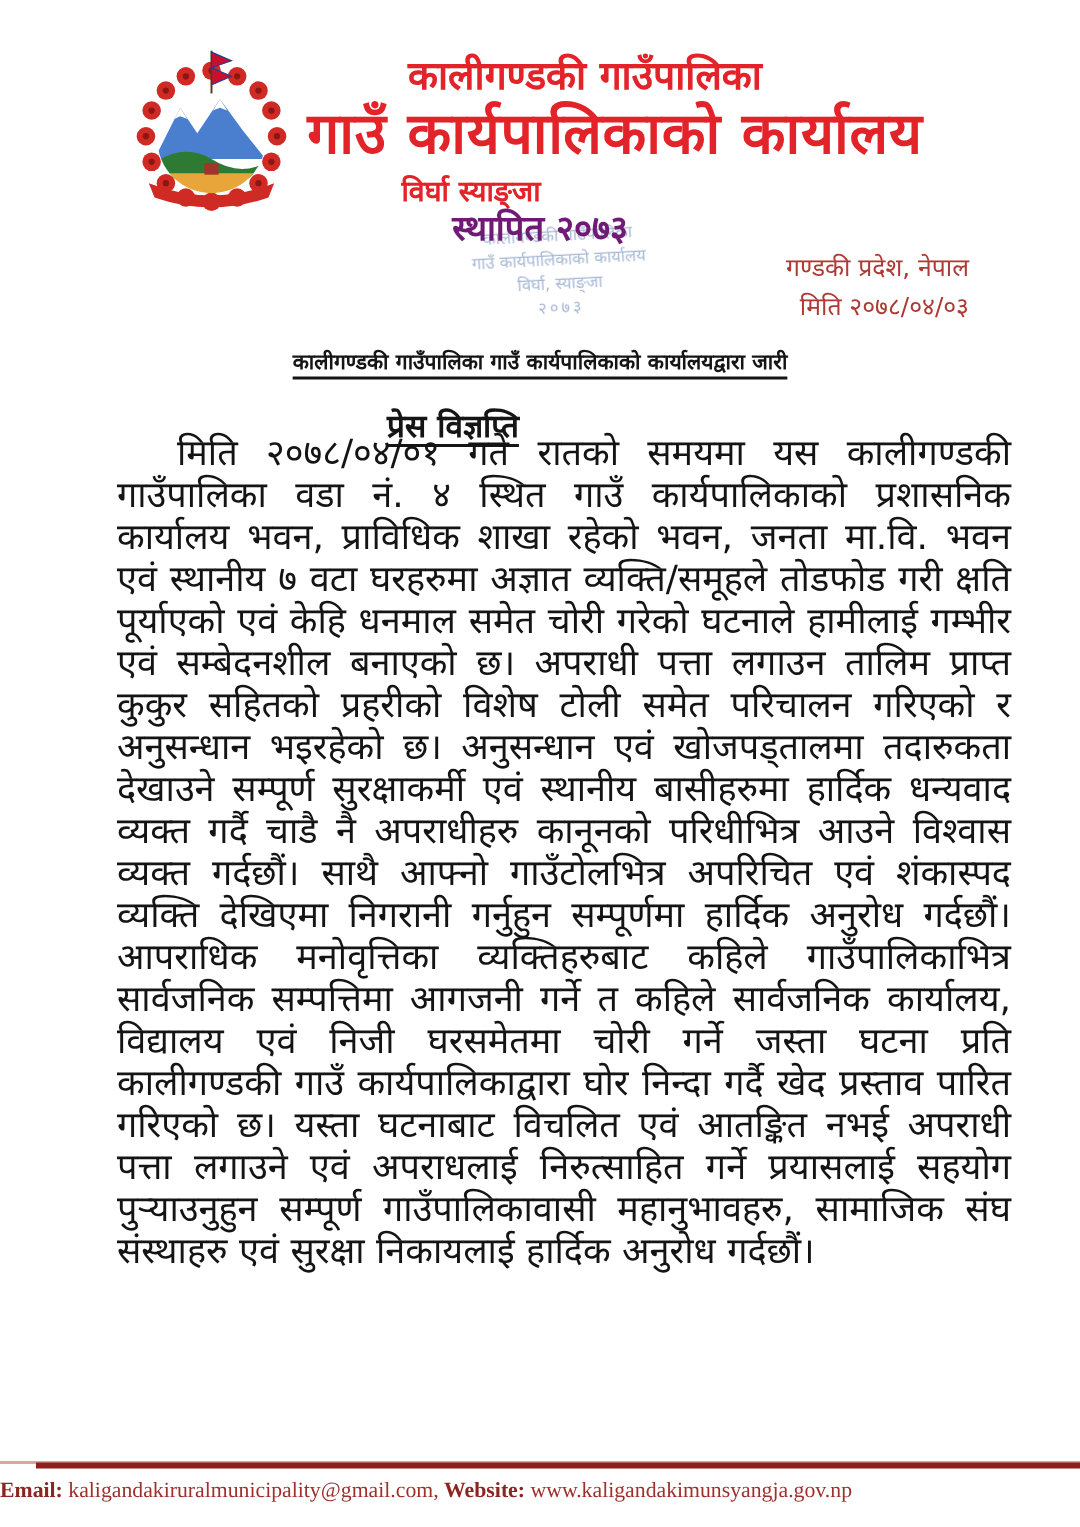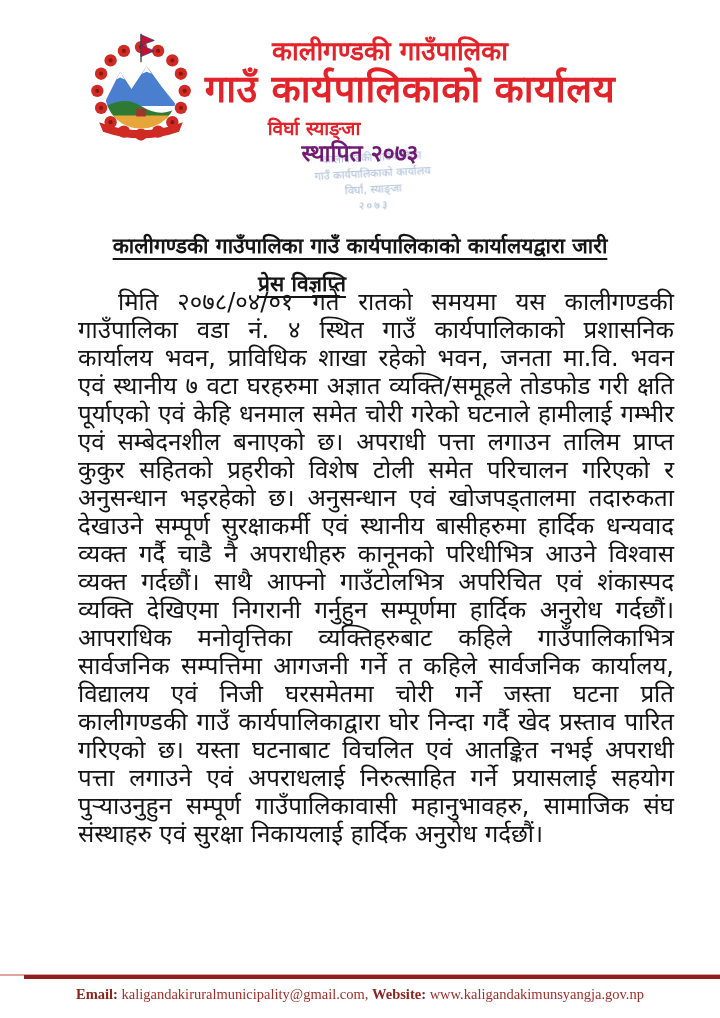--- a/index.html
+++ b/index.html
@@ -41,40 +41,40 @@
   .stamp .s2 { font-size:11px; line-height:16px; }
   .stamp .s3 { font-size:11px; line-height:16px; }
   .stamp .s4 { font-size:11px; line-height:15px; letter-spacing:2px; }
   
   .meta { position:absolute; color:#ad3a34; font-size:16.5px; line-height:26px; z-index:2; }
   .meta-left  { left:78px;  top:166px; text-align:left; }
   .meta-right { right:74px; top:166px; text-align:right; }
   
   .title1 {
     position:absolute; left:0; top:231px; width:720px; text-align:center;
-    color:#151515; font-weight:bold; font-size:21px;
+    color:#151515; font-weight:bold; font-size:14px;
   }
   .title1 span, .title2 span {
     text-decoration:underline; text-decoration-thickness:1.6px; text-underline-offset:5px;
   }
   .title2 {
     position:absolute; left:0; top:269px; width:604px; text-align:center;
     color:#151515; font-weight:bold; font-size:21px;
   }
   
   .body-text {
     position:absolute; left:78px; top:288px; width:596px;
     color:#141414; font-size:24px; line-height:28px;
     text-align:justify; text-indent:40px;
   }
   
   .footer-rule-light { position:absolute; left:0; top:974px; width:720px; height:2px; background:#e0a49e; }
   .footer-rule      { position:absolute; left:24px; top:975px; width:696px; height:4px; background:#8e1f1c; }
   .footer-text {
-    position:absolute; left:0; top:984px; width:720px; text-align:center;
+    position:absolute; left:0; top:984px; width:720px; text-align:left;
     font-family:"Liberation Serif","DejaVu Serif",serif;
     color:#9e2f2a; font-size:14.5px; line-height:20px;
   }
   .footer-text b { color:#8c2420; }
 </style>
 </head>
 <body>
 
 <div class="page">
 
@@ -145,20 +145,24 @@
     <div class="s2">गाउँ कार्यपालिकाको कार्यालय</div>
     <div class="s3">विर्घा, स्याङ्जा</div>
     <div class="s4">२०७३</div>
   </div>
 
   <div class="hdr-muni">कालीगण्डकी गाउँपालिका</div>
   <div class="hdr-office">गाउँ कार्यपालिकाको कार्यालय</div>
   <div class="hdr-address">विर्घा स्याङ्जा</div>
   <div class="hdr-est">स्थापित २०७३</div>
 
+  <div class="meta meta-right">
+    <div>गण्डकी प्रदेश, नेपाल</div>
+    <div>मिति २०७८/०४/०३</div>
+  </div>
 
   <div class="title1">
     <span>कालीगण्डकी गाउँपालिका गाउँ कार्यपालिकाको कार्यालयद्वारा जारी</span>
   </div>
   <div class="title2">
     <span>प्रेस विज्ञप्ति</span>
   </div>
 
   <div class="body-text">मिति २०७८/०४/०१ गते रातको समयमा यस कालीगण्डकी गाउँपालिका वडा नं. ४ स्थित गाउँ कार्यपालिकाको प्रशासनिक कार्यालय भवन, प्राविधिक शाखा रहेको भवन, जनता मा.वि. भवन एवं स्थानीय ७ वटा घरहरुमा अज्ञात व्यक्ति/समूहले तोडफोड गरी क्षति पूर्याएको एवं केहि धनमाल समेत चोरी गरेको घटनाले हामीलाई गम्भीर एवं सम्बेदनशील बनाएको छ। अपराधी पत्ता लगाउन तालिम प्राप्त कुकुर सहितको प्रहरीको विशेष टोली समेत परिचालन गरिएको र अनुसन्धान भइरहेको छ। अनुसन्धान एवं खोजपड्तालमा तदारुकता देखाउने सम्पूर्ण सुरक्षाकर्मी एवं स्थानीय बासीहरुमा हार्दिक धन्यवाद व्यक्त गर्दै चाडै नै अपराधीहरु कानूनको परिधीभित्र आउने विश्वास व्यक्त गर्दछौं। साथै आफ्नो गाउँटोलभित्र अपरिचित एवं शंकास्पद व्यक्ति देखिएमा निगरानी गर्नुहुन सम्पूर्णमा हार्दिक अनुरोध गर्दछौं। आपराधिक मनोवृत्तिका व्यक्तिहरुबाट कहिले गाउँपालिकाभित्र सार्वजनिक सम्पत्तिमा आगजनी गर्ने त कहिले सार्वजनिक कार्यालय, विद्यालय एवं निजी घरसमेतमा चोरी गर्ने जस्ता घटना प्रति कालीगण्डकी गाउँ कार्यपालिकाद्वारा घोर निन्दा गर्दै खेद प्रस्ताव पारित गरिएको छ। यस्ता घटनाबाट विचलित एवं आतङ्कित नभई अपराधी पत्ता लगाउने एवं अपराधलाई निरुत्साहित गर्ने प्रयासलाई सहयोग पुऱ्याउनुहुन सम्पूर्ण गाउँपालिकावासी महानुभावहरु, सामाजिक संघ संस्थाहरु एवं सुरक्षा निकायलाई हार्दिक अनुरोध गर्दछौं।</div>
 

